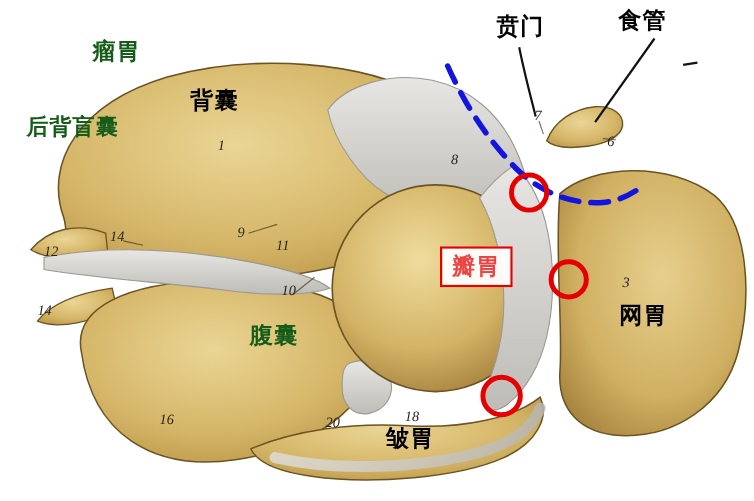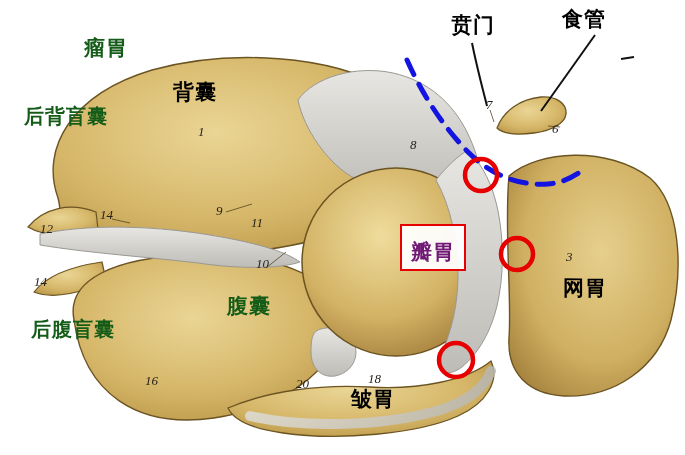--- a/index.html
+++ b/index.html
@@ -14,21 +14,21 @@
   }
   .lbl.green{color:#145c18;}
   .lbl.small{font-size:20px;padding-left:24px;}
   .num{
     position:absolute;font-family:"Liberation Serif",serif;font-style:italic;
     font-size:13px;color:#241f18;white-space:nowrap;
   }
   .omasum-box{
     position:absolute;left:400px;top:224px;
     border:2px solid #e60000;background:rgba(255,255,255,0.93);
-    padding:12px 9px 3px 9px;font-weight:bold;font-size:21px;color:#701a75;
+    padding:2px 9px 3px 9px;font-weight:bold;font-size:21px;color:#ef4444;
     letter-spacing:1px;white-space:nowrap;
   }
 </style>
 </head>
 <body>
 
 <div class="canvas">
 
   <svg class="art" width="685" height="455" viewBox="0 0 685 455">
     <defs>
@@ -117,21 +117,20 @@
     <path d="M 621,59 L 634,57" fill="none" stroke="#111" stroke-width="2"></path>
   </svg>
 
   <div class="lbl green" style="left:84px;top:36px">瘤胃</div>
   <div class="lbl" style="left:173px;top:80px">背囊</div>
   <div class="lbl green small" style="left:0px;top:105px">后背盲囊</div>
   <div class="lbl" style="left:451px;top:13px">贲门</div>
   <div class="lbl" style="left:562px;top:7px">食管</div>
   <div class="lbl" style="left:563px;top:276px">网胃</div>
   <div class="lbl green" style="left:227px;top:294px">腹囊</div>
-  <div class="lbl green small" style="left:7px;top:318px">后腹盲囊</div>
   <div class="lbl" style="left:351px;top:387px">皱胃</div>
 
   <div class="omasum-box">
     <span>瓣胃</span>
   </div>
 
   <span class="num" style="left:198px;top:124px">1</span>
   <span class="num" style="left:486px;top:97px">7</span>
   <span class="num" style="left:410px;top:137px">8</span>
   <span class="num" style="left:552px;top:121px">6</span>

